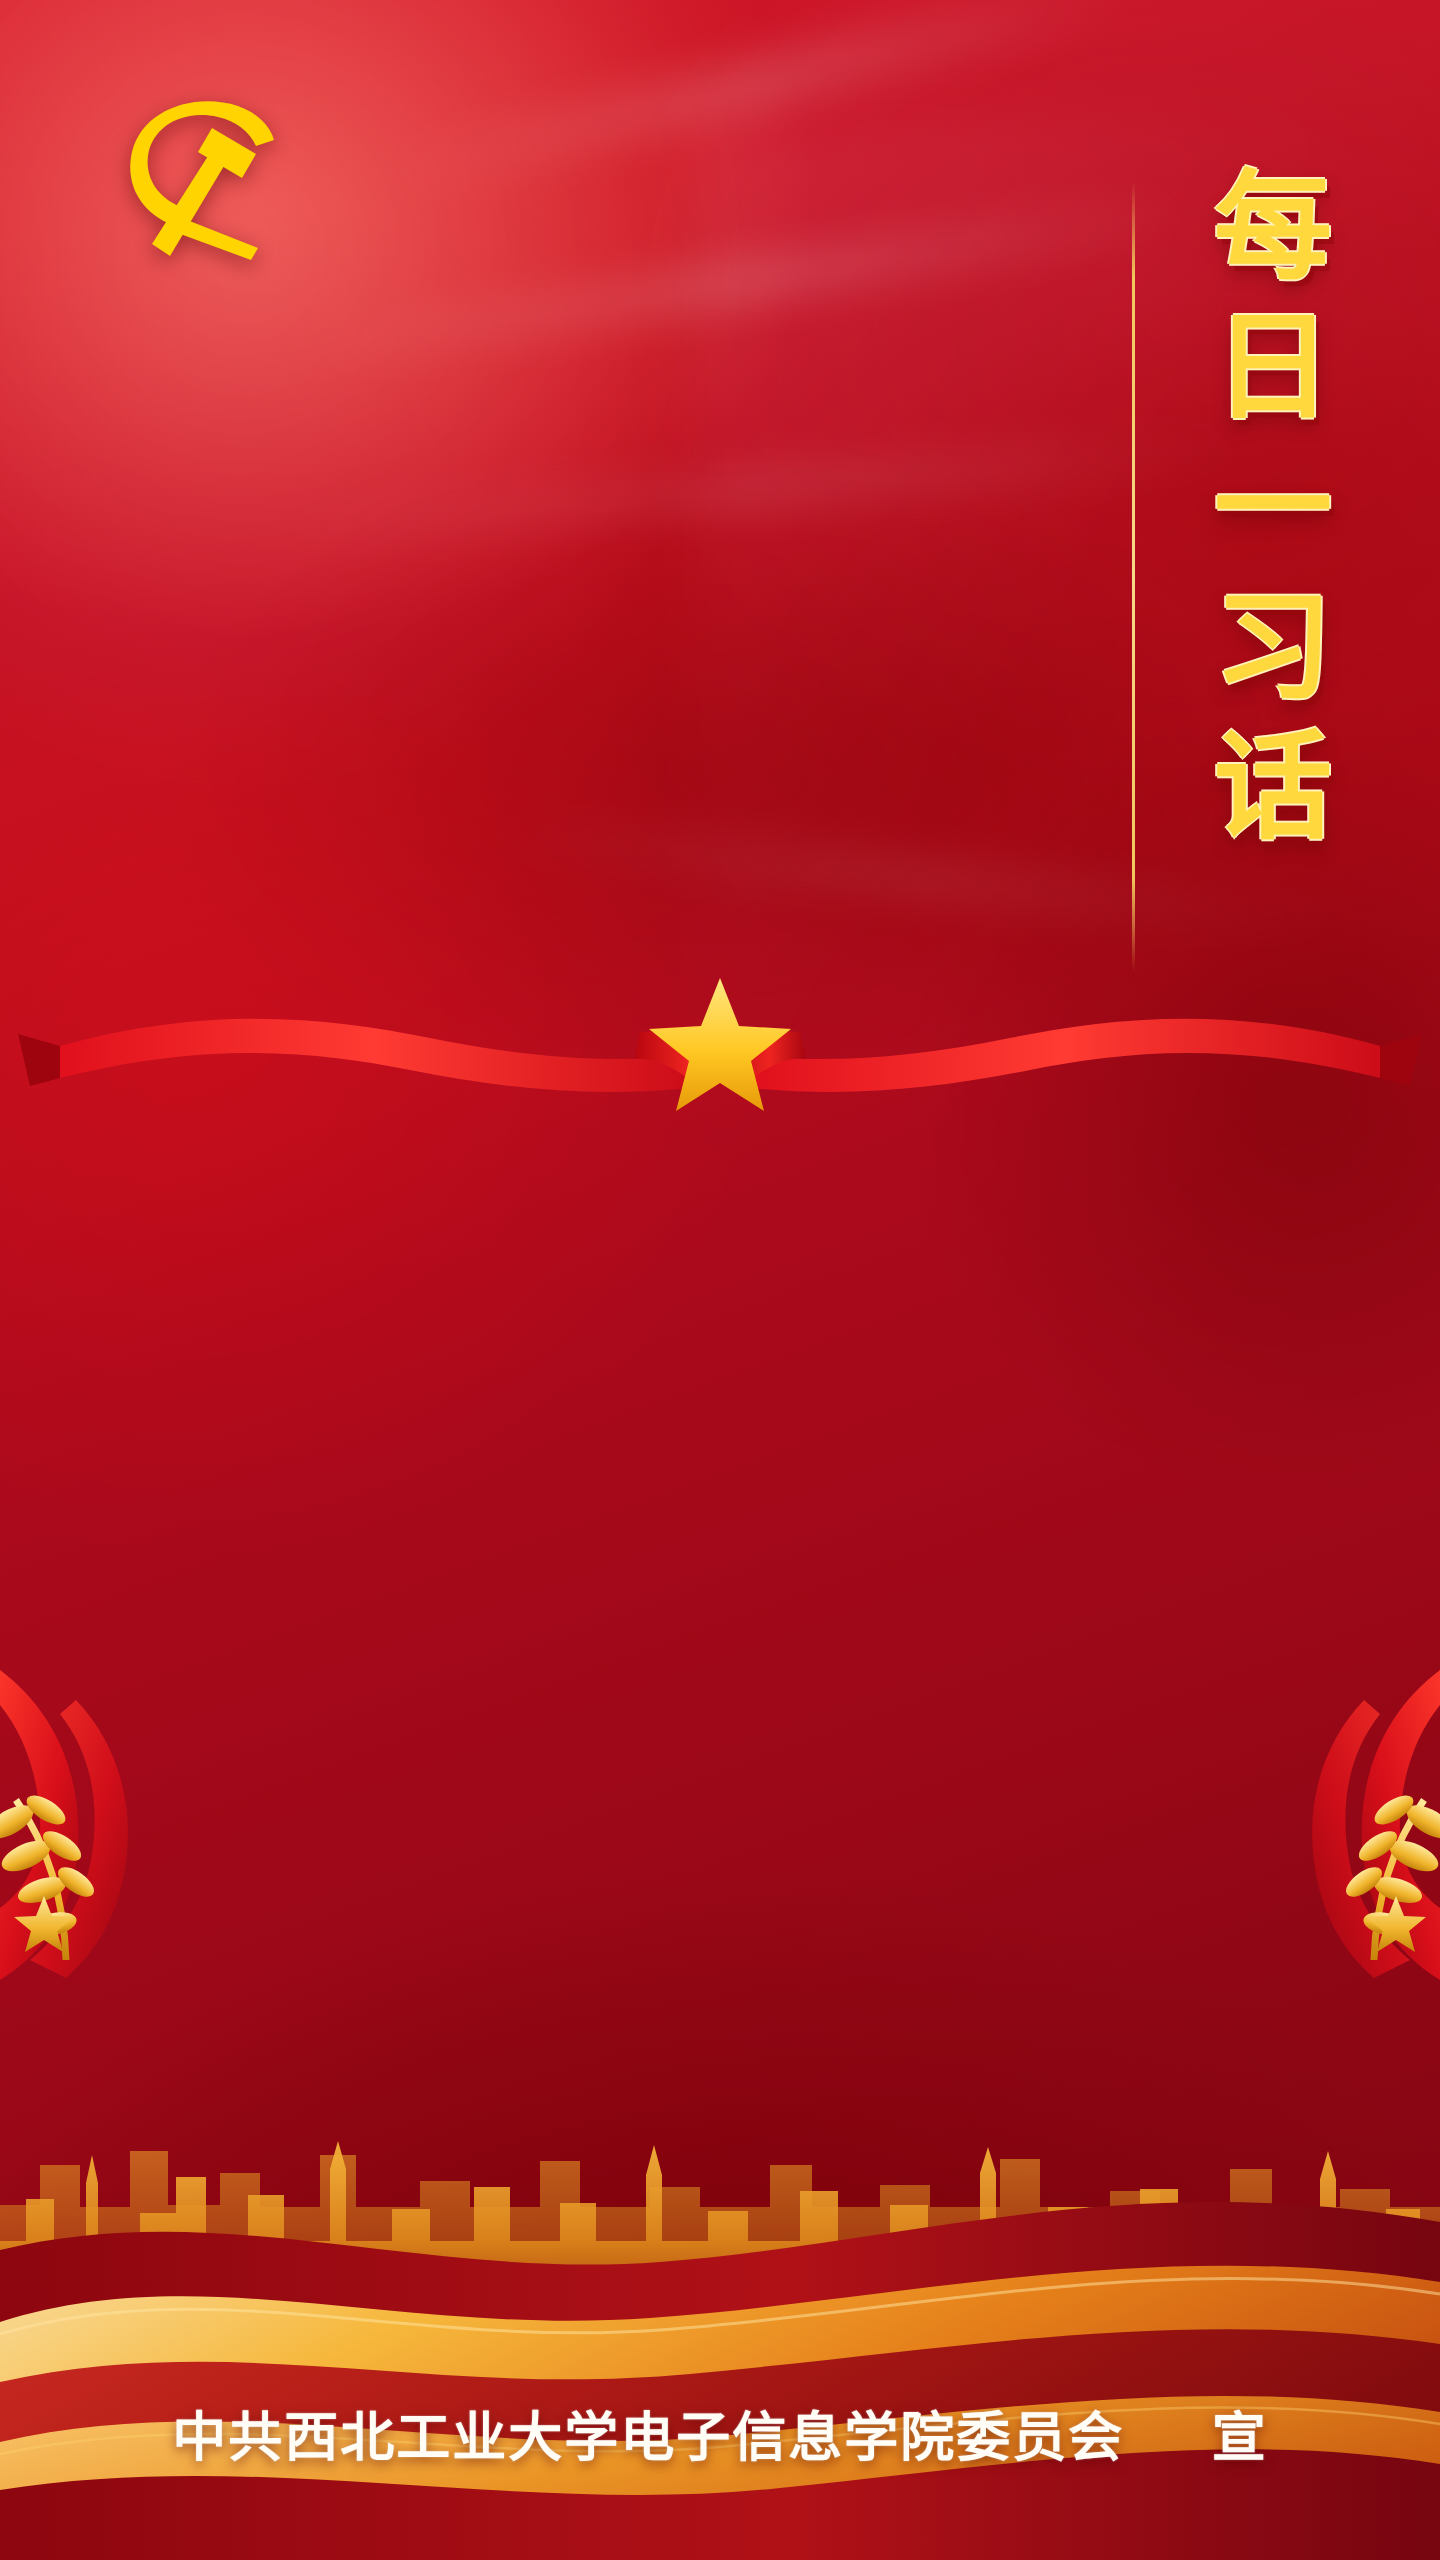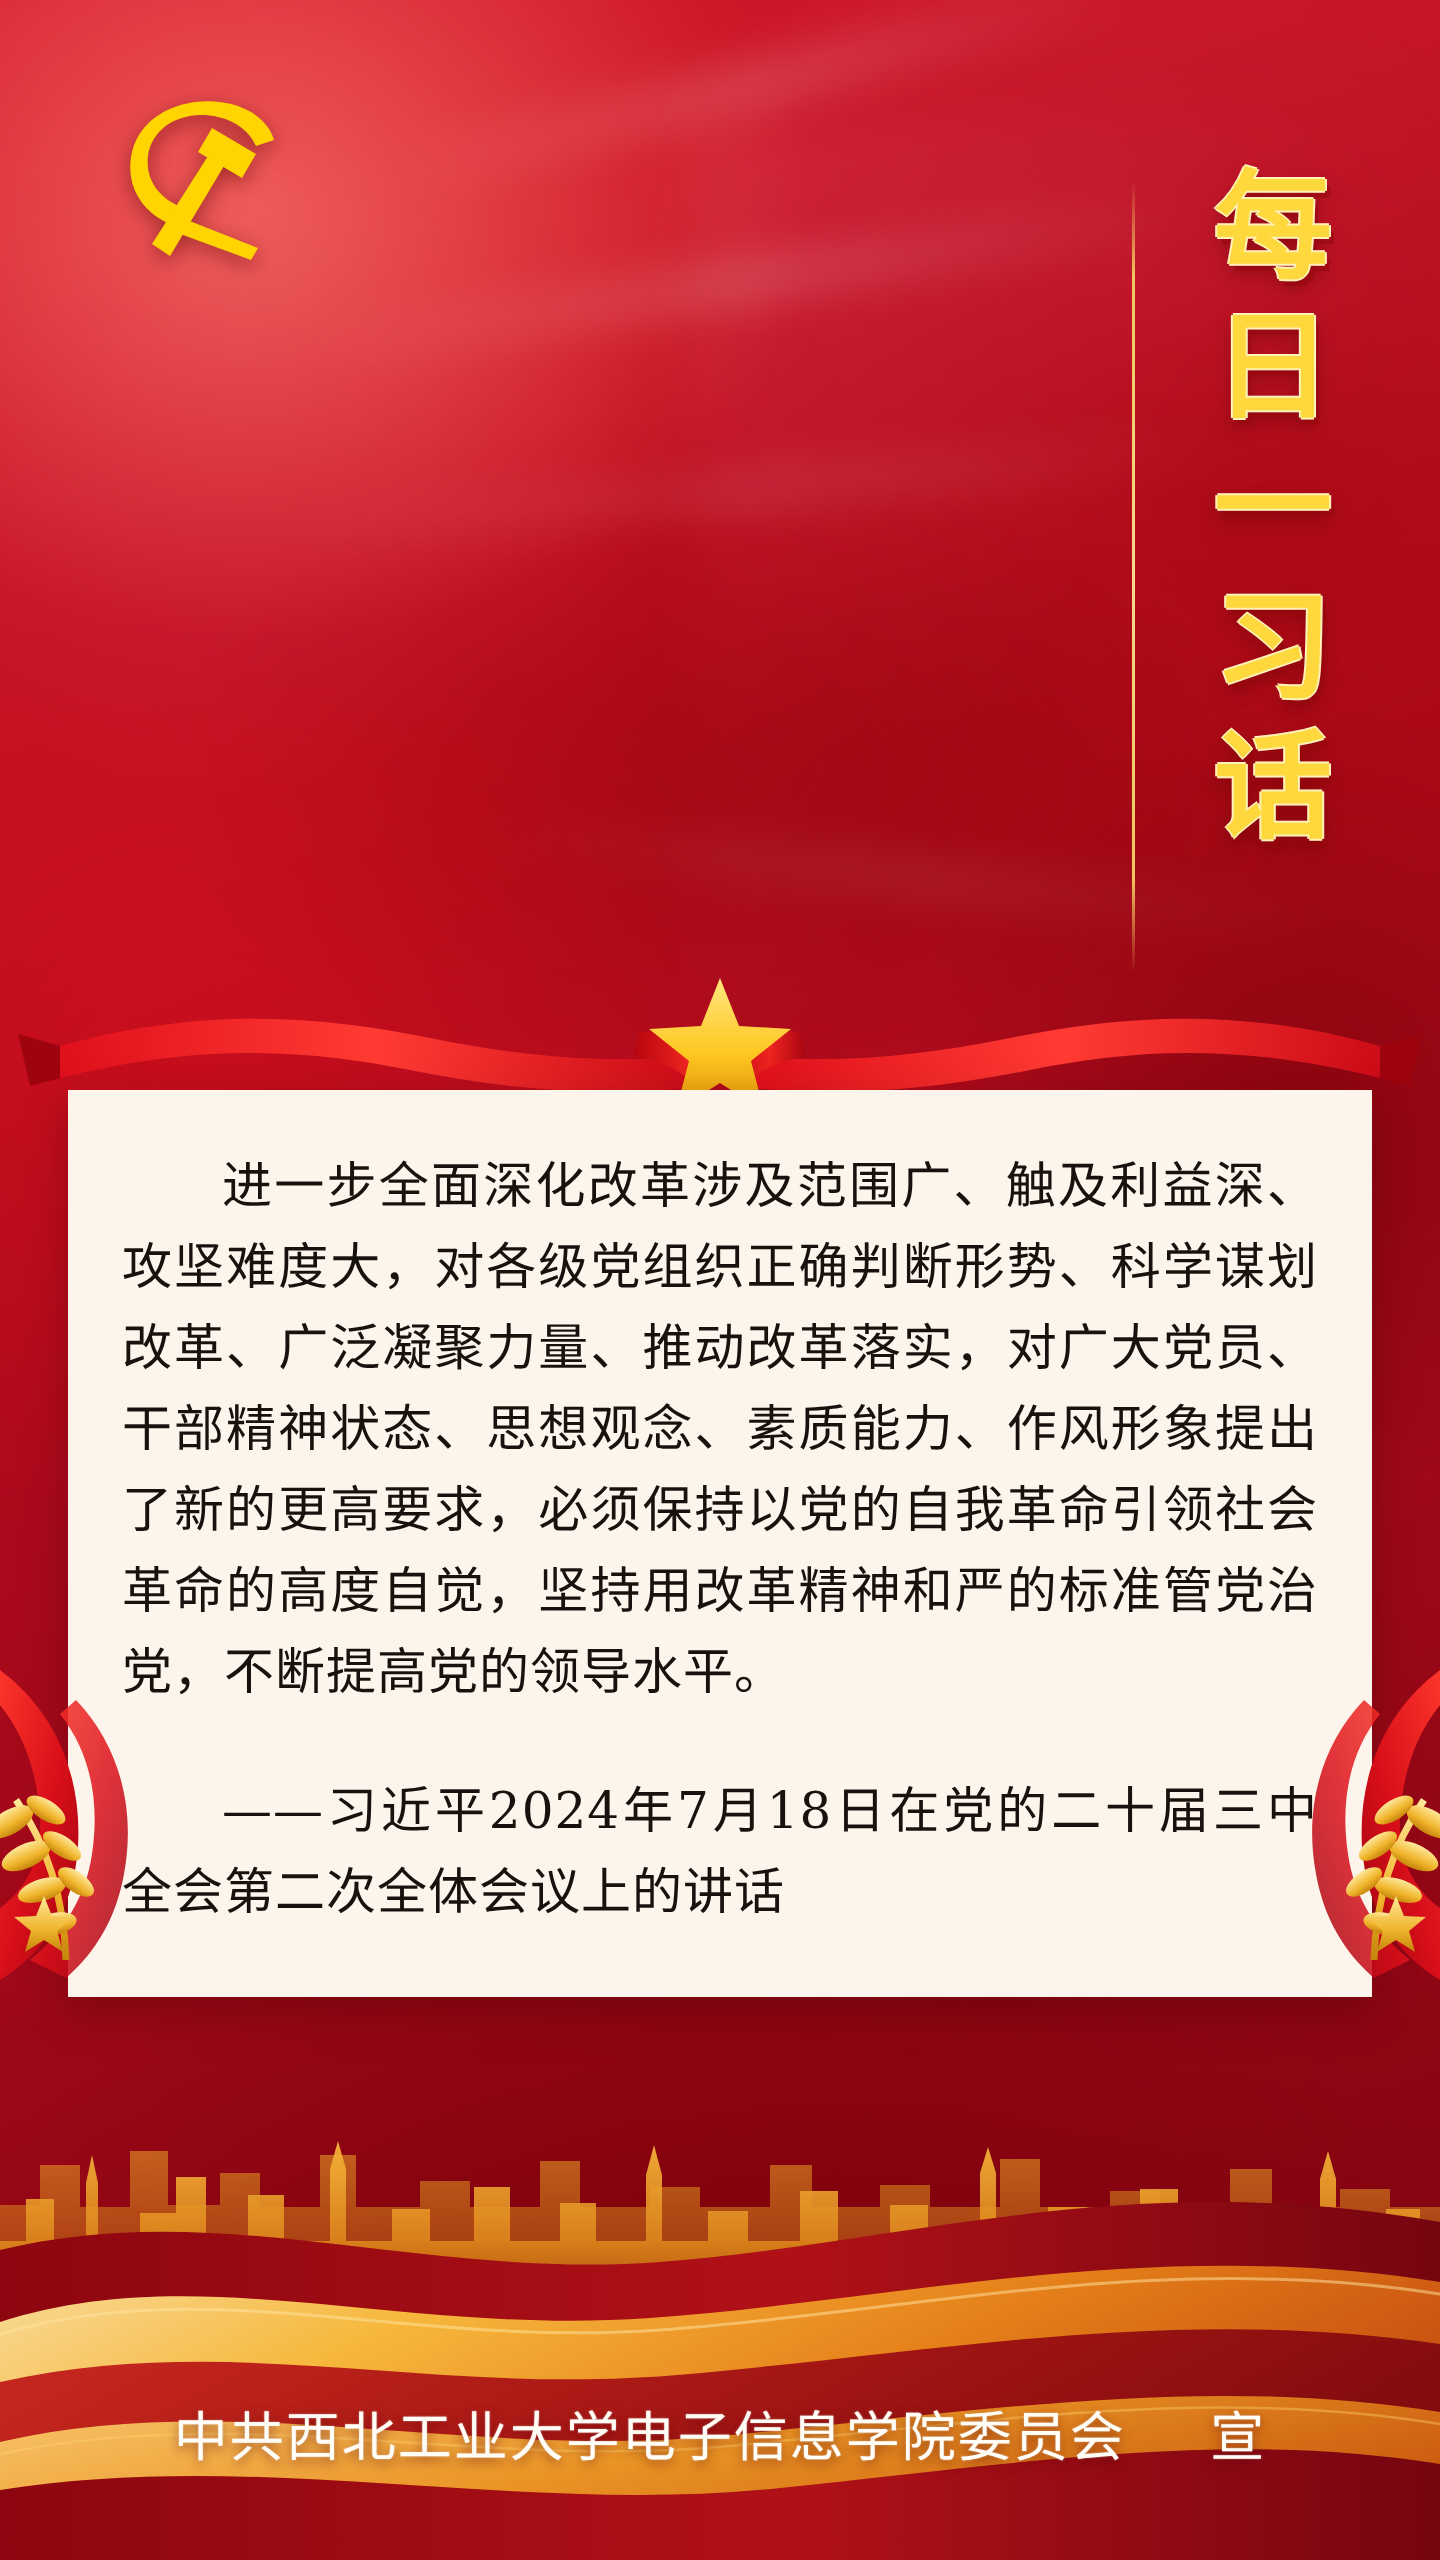--- a/index.html
+++ b/index.html
@@ -180,21 +180,21 @@
   #waves svg { display:block; width:100%; height:100%; }
 
   
   #footer-text {
     position: absolute;
     left: 0;
     bottom: 88px;
     width: 1440px;
     text-align: center;
     font-family: "DejaVu Sans", "Liberation Sans", sans-serif;
-    font-weight: 400;
+    font-weight: 700;
     font-size: 54px;
     letter-spacing: 2px;
     color: #fffdf6;
     text-shadow: 0 4px 12px rgba(90,0,0,.55), 0 0 2px rgba(255,255,255,.6);
     white-space: nowrap;
   }
   #footer-text .gap { display: inline-block; width: 46px; }
 </style>
 </head>
 <body>
@@ -274,24 +274,20 @@
       <path d="M640 72 C 680 68, 710 76, 724 92 L 700 126 C 676 110, 660 98, 634 98 Z" fill="url(#rbB)"></path>
       <path d="M800 72 C 760 68, 730 76, 716 92 L 740 126 C 764 110, 780 98, 806 98 Z" fill="url(#rbB)"></path>
 
       <path d="M60 86 L 18 74 L 30 126 L 60 118 Z" fill="#9e040e"></path>
       <path d="M1380 86 L 1422 74 L 1410 126 L 1380 118 Z" fill="#9e040e"></path>
 
       <path d="M720 18 L 739 66 L 791 69 L 751 101 L 764 151 L 720 123 L 676 151 L 689 101 L 649 69 L 701 66 Z" fill="url(#starG)"></path>
     </svg>
   </div>
 
-  <div id="quote-card">
-    <div class="quote-body">进一步全面深化改革涉及范围广、触及利益深、攻坚难度大，对各级党组织正确判断形势、科学谋划改革、广泛凝聚力量、推动改革落实，对广大党员、干部精神状态、思想观念、素质能力、作风形象提出了新的更高要求，必须保持以党的自我革命引领社会革命的高度自觉，坚持用改革精神和严的标准管党治党，不断提高党的领导水平。</div>
-    <div class="quote-source">——习近平2024年7月18日在党的二十届三中全会第二次全体会议上的讲话</div>
-  </div>
 
   <div class="ornament left">
     <svg viewBox="0 0 260 330" xmlns="http://www.w3.org/2000/svg">
       <defs>
         <linearGradient id="ornRed" x1="0" y1="0" x2="1" y2="1">
           <stop offset="0%" stop-color="#ff3a2c"></stop>
           <stop offset="55%" stop-color="#d90f1a"></stop>
           <stop offset="100%" stop-color="#9c0510"></stop>
         </linearGradient>
         <linearGradient id="ornGold" x1="0" y1="0" x2="0" y2="1">

